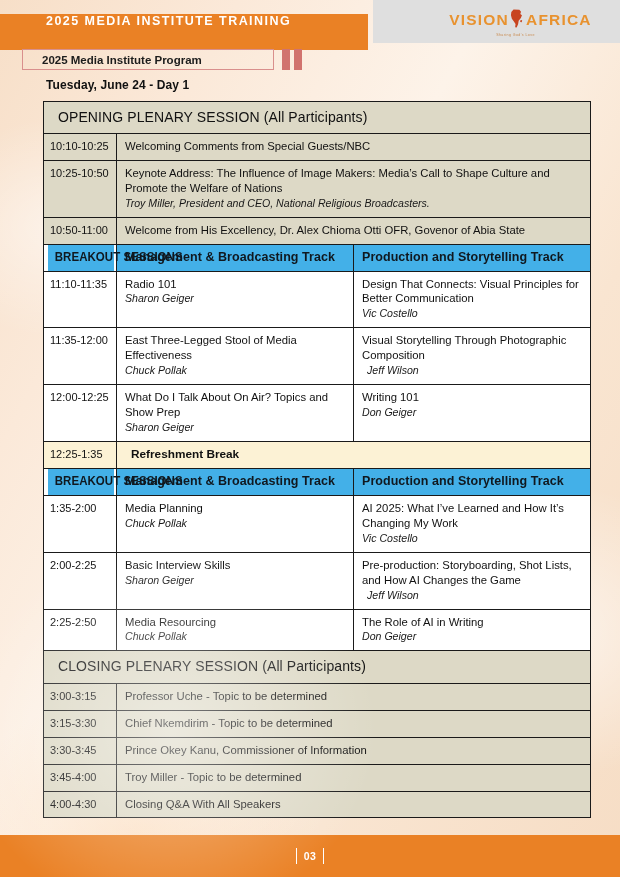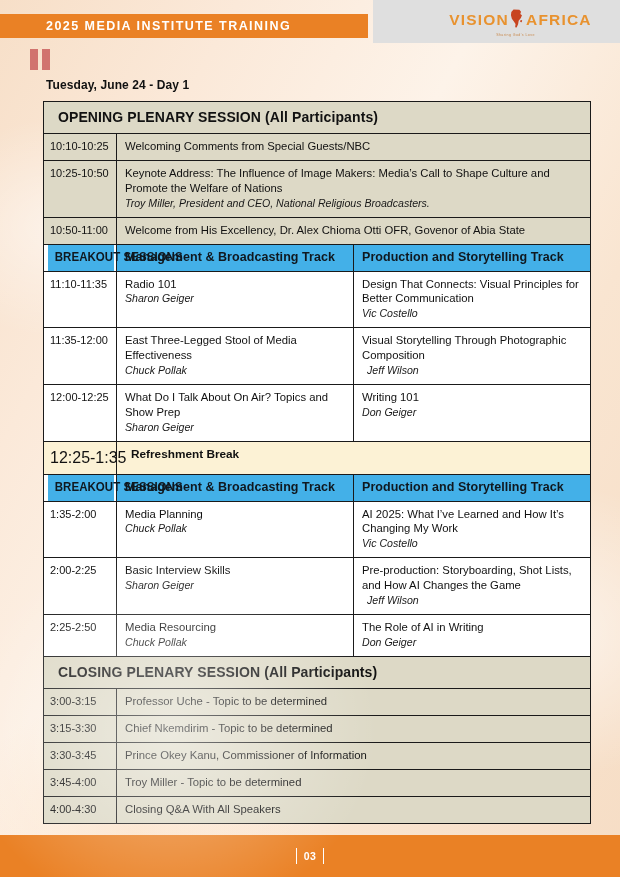--- a/index.html
+++ b/index.html
@@ -33,24 +33,23 @@
     left: -40px; top: 540px;
     width: 420px; height: 380px;
     background: radial-gradient(ellipse at center, rgba(255,255,255,0.45) 0%, rgba(255,255,255,0) 70%);
     pointer-events: none;
   }
 
   
   .top-band {
     position: absolute;
     left: 0; top: 14px;
-    width: 368px; height: 24px;
+    width: 368px; height: 36px;
     background: #ea8125;
     display: flex;
-    align-items: center;
   }
   .top-band-text {
     color: #ffffff;
     font-size: 12.5px;
     font-weight: bold;
     letter-spacing: 1.45px;
     margin-left: 46px;
     white-space: nowrap;
   }
 
@@ -168,21 +167,21 @@
     padding-left: 6px;
     padding-right: 4px;
     white-space: nowrap;
     vertical-align: top;
   }
 
   
   tr.plenary-banner td {
     background: #ddd9c6;
     font-size: 14px;
-    font-weight: bold;
+    font-weight: normal;
     padding: 6px 8px 7px 14px;
     letter-spacing: 0.1px;
   }
   tr.plenary td {
     background: #ddd9c6;
   }
 
   
   tr.track-head td {
     background: #43b0e8;
@@ -218,21 +217,21 @@
   
   tr.break td {
     background: #fcf2d5;
     font-weight: bold;
     font-size: 11.8px;
     padding-left: 14px;
   }
   tr.break td.time {
     font-weight: normal;
     padding-left: 6px;
-    font-size: 16px;
+    font-size: 11px;
     margin-left: 24px;
   }
 
   
   .footer {
     position: absolute;
     left: 0; bottom: 0;
     width: 620px; height: 42px;
     background: #ea8125;
     display: flex;
@@ -276,20 +275,23 @@
             <path d="M15.4 13.6 L17.6 13.0 L17.2 15.6 L15.6 15.4 Z" fill="#c8441f"></path>
           </svg>
         </span>
         <span>AFRICA</span>
       </div>
       <div class="logo-tag">Sharing God's Love</div>
     </div>
   </div>
 
   <div class="chip-row">
+    <div class="chip">
+      <span class="chip-text">2025 Media Institute Program</span>
+    </div>
     <div class="chip-bars">
       <span class="chip-bar"></span>
       <span class="chip-bar"></span>
     </div>
   </div>
 
   <div class="day-title">Tuesday, June 24 -  Day 1</div>
 
   <table class="sched">
     <colgroup>

